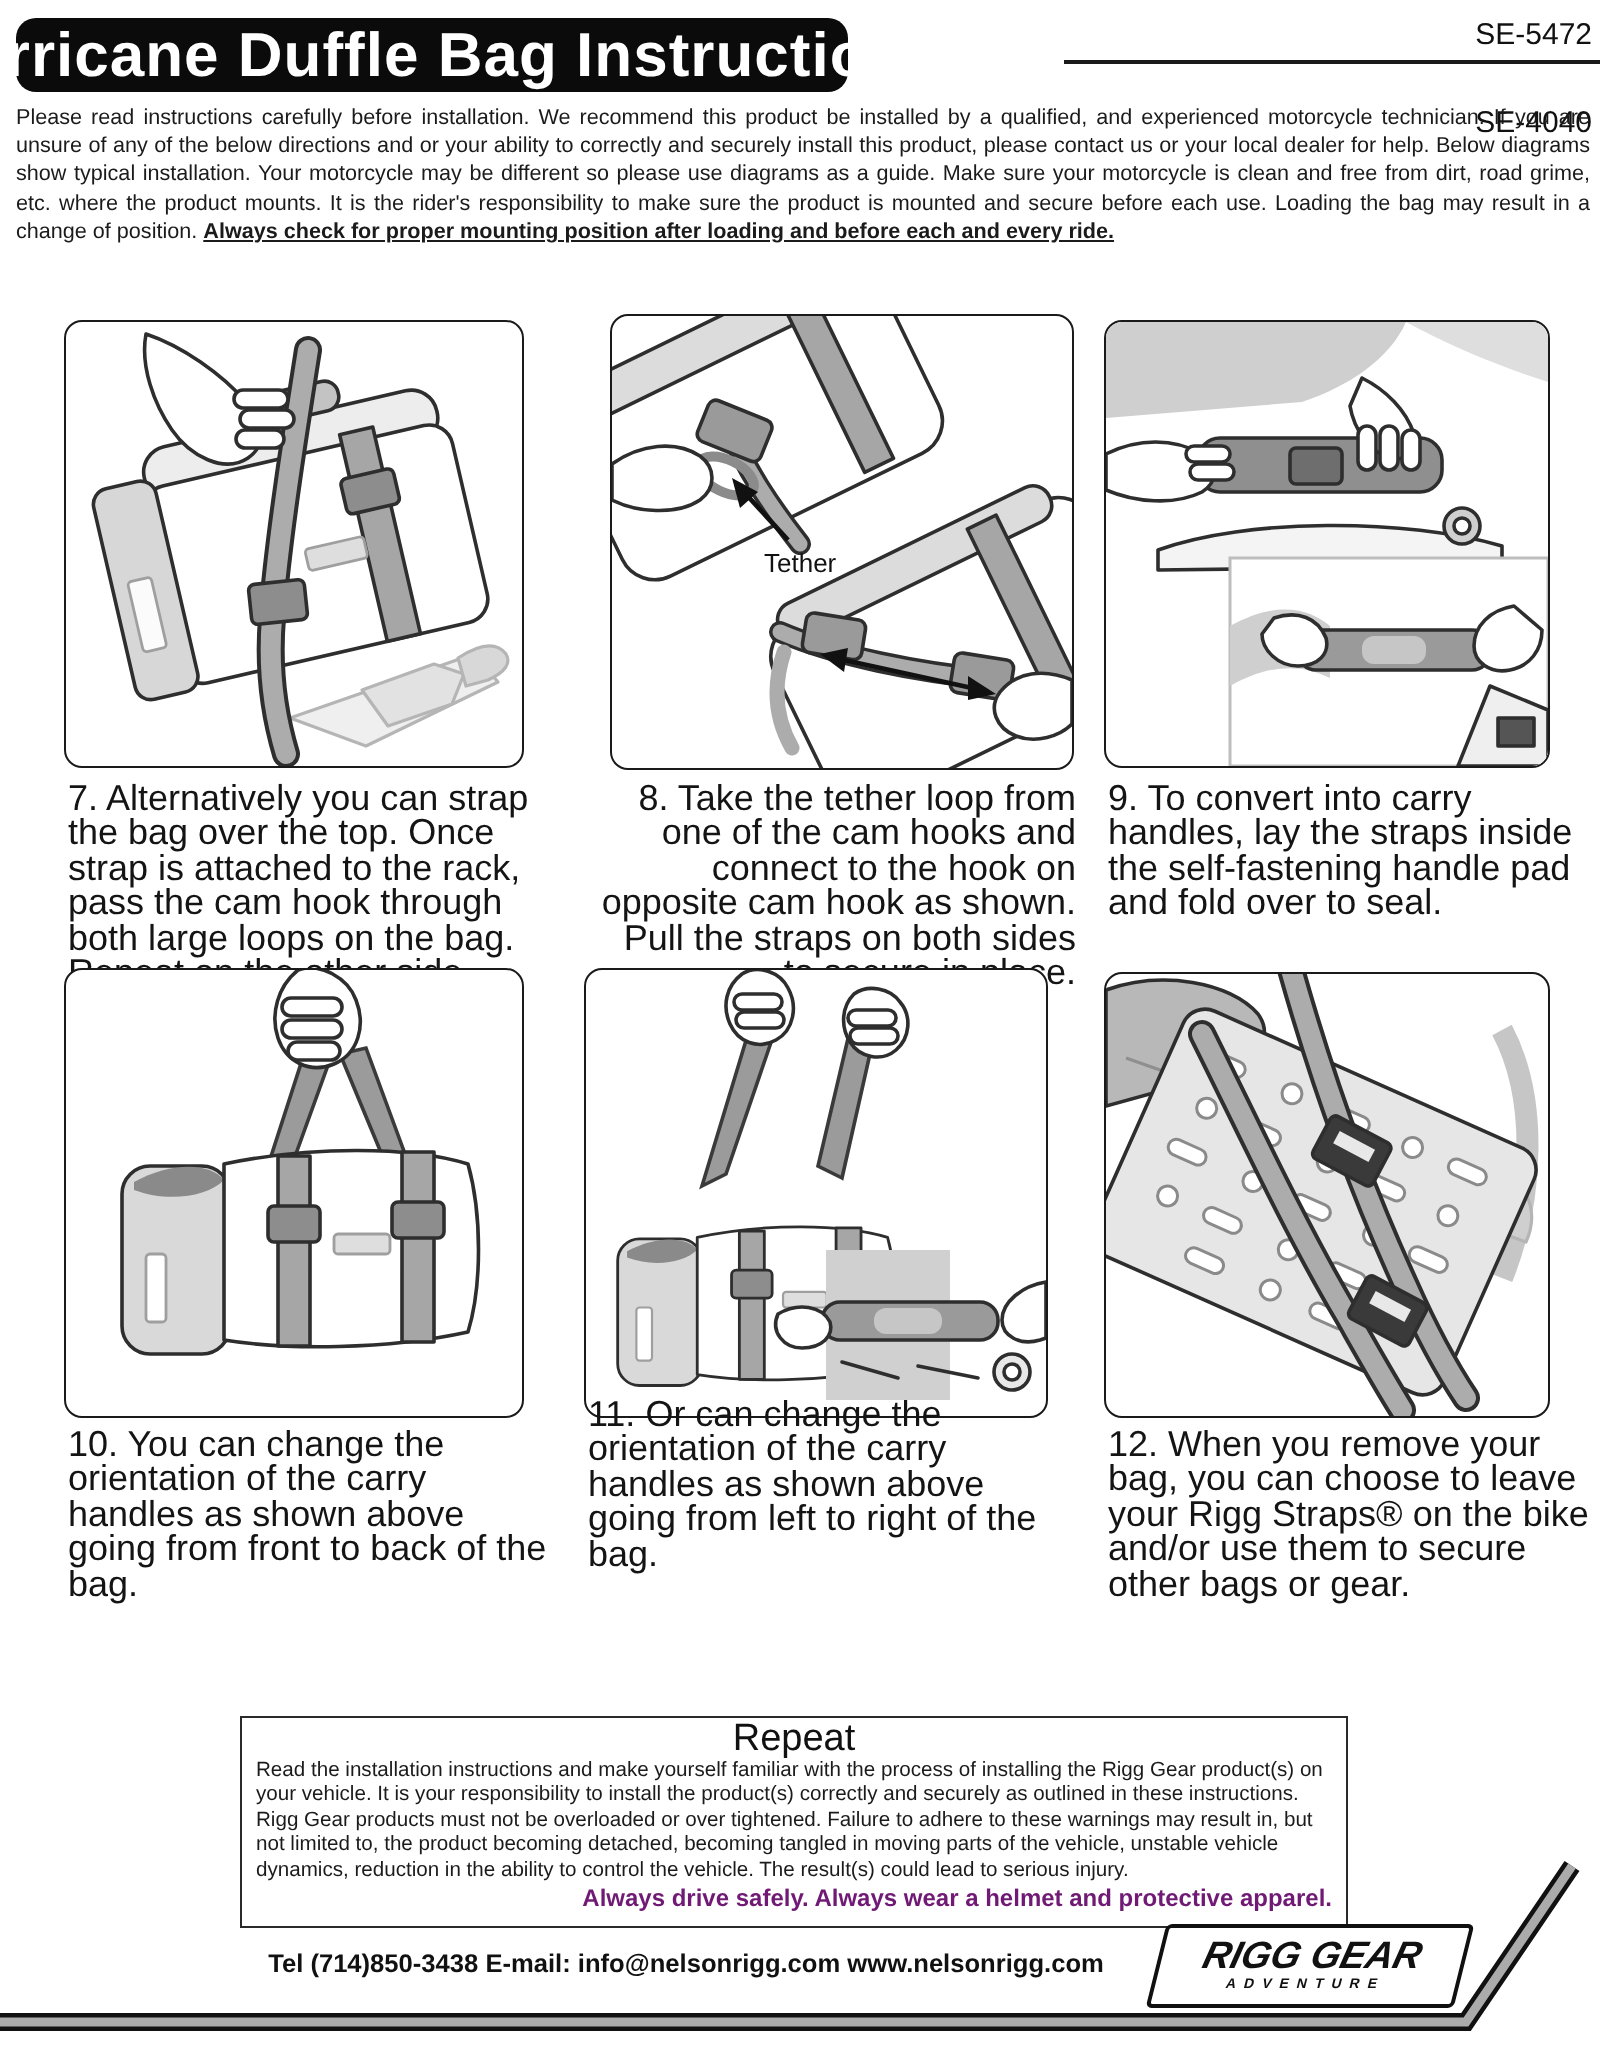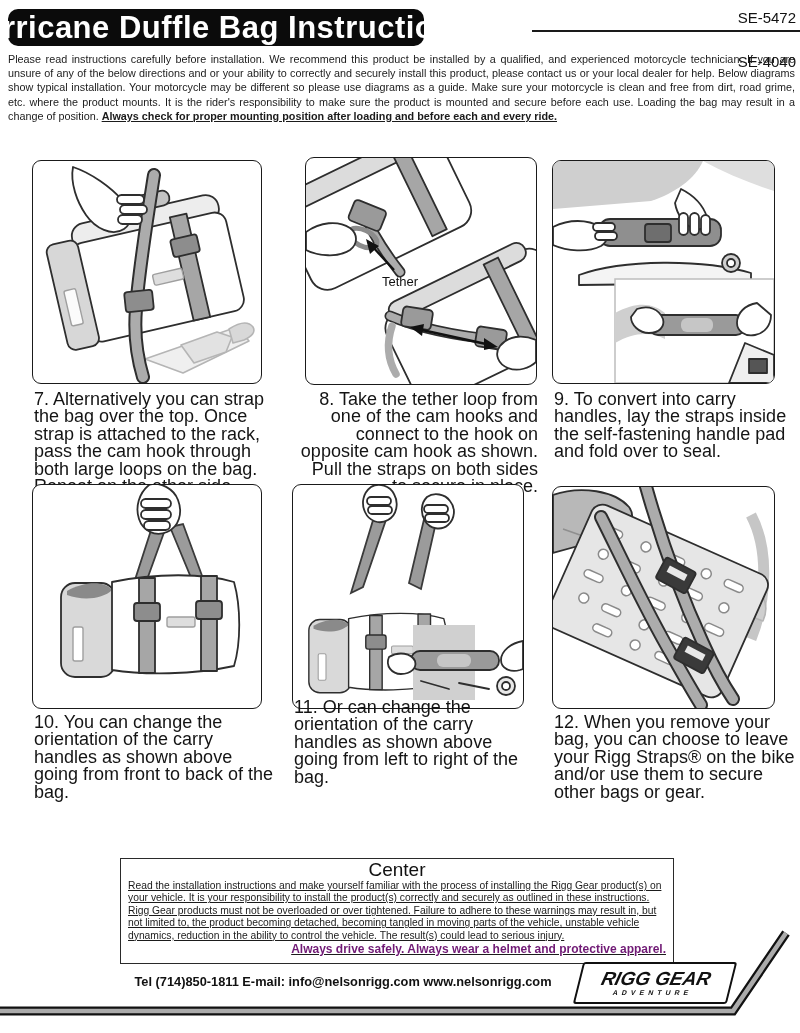--- a/index.html
+++ b/index.html
@@ -19,21 +19,21 @@
          text-align:justify;color:#1b1b1b;}
   .intro b.u{text-decoration:underline;}
 
   
   .fig{position:absolute;border:1.6px solid #1a1a1a;border-radius:9px;background:#fff;overflow:hidden;}
   .cap{position:absolute;font-size:18px;line-height:17.4px;color:#141414;}
 
   
   .warnbox{position:absolute;left:120px;top:858px;width:552px;height:104px;border:1.3px solid #2a2a2a;background:#fff;}
   .warn-title{text-align:center;font-size:19px;line-height:20px;margin-top:1px;color:#111;}
-  .warn-body{font-size:10.3px;line-height:12.4px;padding:0 7px;color:#1b1b1b;text-decoration:underline;}
+  .warn-body{font-size:10.3px;line-height:12.4px;padding:0 7px;color:#1b1b1b;}
   .warn-emph{text-align:right;font-weight:bold;font-size:12px;line-height:14px;color:#701a75;}
 
   
   .footer-text{position:absolute;left:63px;top:974px;width:560px;text-align:center;
                font-weight:bold;font-size:12.8px;line-height:16px;color:#111;}
   .logo{position:absolute;left:578px;top:962px;width:150px;height:38px;border:2.5px solid #101010;
         border-radius:3px;background:#fff;transform:skewX(-14deg);display:flex;flex-direction:column;
         align-items:center;justify-content:center;}
   .logo-main{font-style:italic;font-weight:bold;font-size:19px;letter-spacing:0;line-height:19px;white-space:nowrap;}
   .logo-sub{font-weight:bold;font-size:7px;letter-spacing:4px;line-height:8px;margin-top:1px;white-space:nowrap;}
@@ -312,29 +312,29 @@
       </g>
       <g transform="rotate(28 140 168)">
         <rect class="o" x="124" y="156" width="34" height="24" rx="3" fill="#3a3a3a"></rect>
         <rect x="131" y="162" width="20" height="7" fill="#e8e8e8"></rect>
       </g>
     </svg>
   </div>
   <div class="cap" style="left:554px;top:714px;width:242px;">12. When you remove your bag, you can choose to leave your Rigg Straps® on the bike and/or use them to secure other bags or gear.</div>
 
   <div class="warnbox">
-    <div class="warn-title">Center</div>
+    <div class="warn-title">Repeat</div>
     <div class="warn-body">
       <span>Read the installation instructions and make yourself familiar with the process of installing the Rigg Gear product(s) on your vehicle.  It is your responsibility to install the product(s) correctly and securely as outlined in these instructions.  Rigg Gear products must not be overloaded or over tightened. Failure to adhere to these warnings may result in, but not limited to, the product becoming detached, becoming tangled in moving parts of the vehicle, unstable vehicle dynamics, reduction in the ability to control the vehicle.  The result(s) could lead to serious injury.</span>
       <div class="warn-emph">Always drive safely.  Always wear a helmet and protective apparel.</div>
     </div>
   </div>
 
   <div class="footer-text">
-    <div>Tel (714)850-1811 E-mail: info@nelsonrigg.com www.nelsonrigg.com</div>
+    <div>Tel (714)850-3438 E-mail: info@nelsonrigg.com www.nelsonrigg.com</div>
   </div>
 
   <div class="logo">
     <div class="logo-main">RIGG GEAR</div>
     <div class="logo-sub">ADVENTURE</div>
   </div>
 
   <svg class="swoosh" width="800" height="113" viewBox="0 0 800 113">
     <path d="M -12 91 L 733 91 L 786 13" fill="none" stroke="#111111" stroke-width="9" stroke-linejoin="miter"></path>
     <path d="M -12 91 L 733 91 L 786 13" fill="none" stroke="#ababab" stroke-width="4.5" stroke-linejoin="miter"></path>

